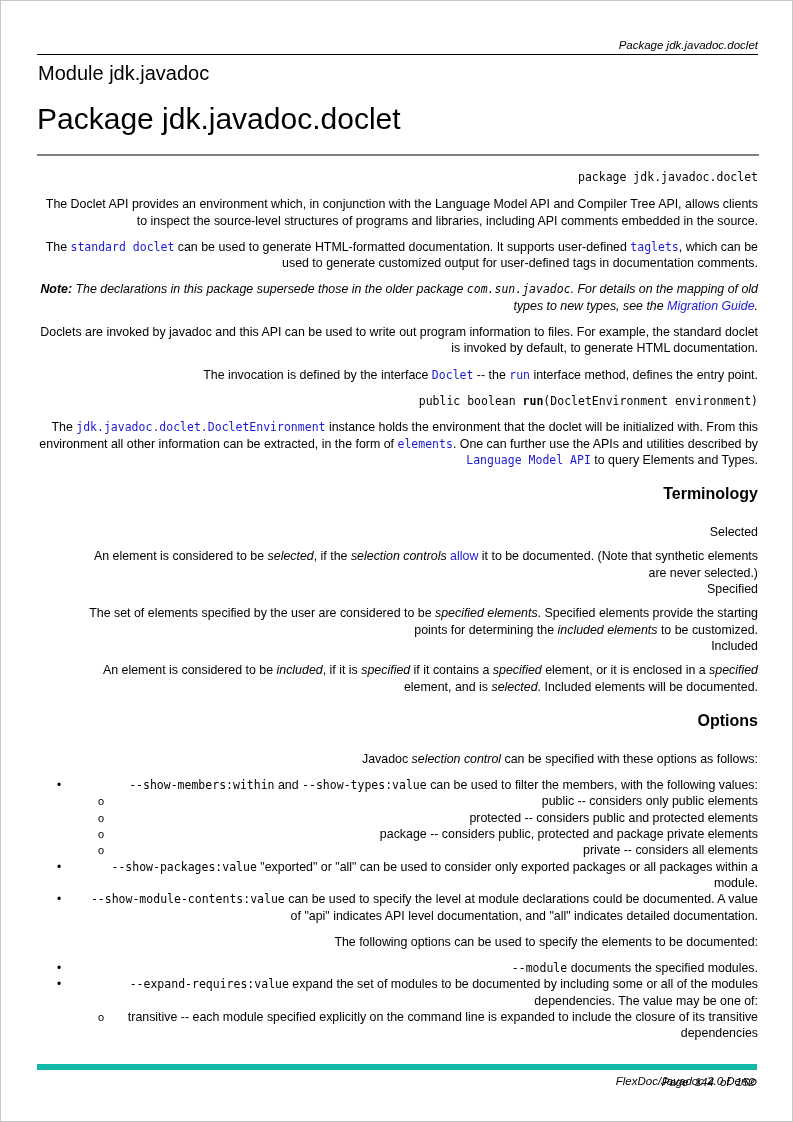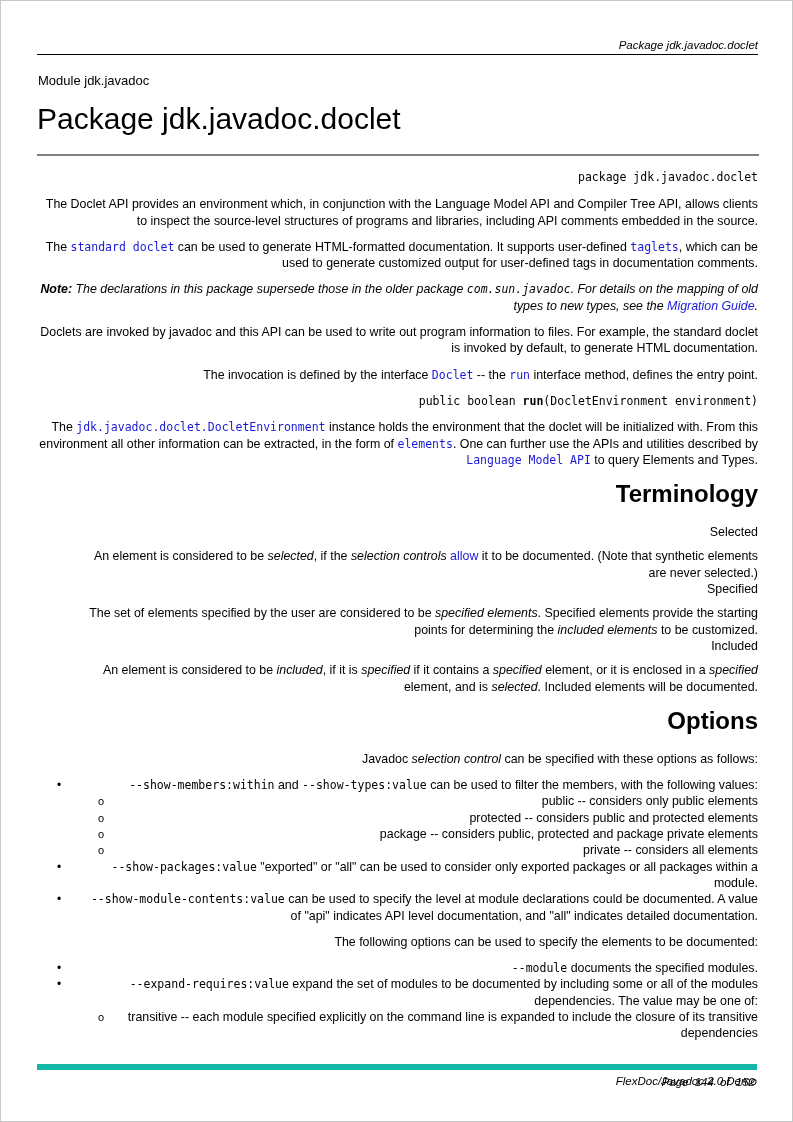--- a/index.html
+++ b/index.html
@@ -5,28 +5,28 @@
   html, body { margin: 0; padding: 0; background: #ffffff; }
   body { width: 793px; height: 1122px; position: relative; overflow: hidden;
          font-family: "Liberation Sans", "DejaVu Sans", sans-serif; color: #000; }
   .page { position: absolute; left: 0; top: 0; width: 791px; height: 1120px;
           border: 1px solid #c8c8c8; background: #fff; }
   .mono { font-family: "DejaVu Sans Mono", "Liberation Mono", monospace; font-size: 11.5px; }
   .link { color: #1a1ad6; }
   .abs { position: absolute; text-align: right; }
   .running-header { left: 36px; top: 37px; width: 721px; font-size: 11.5px; font-style: italic;
                     border-bottom: 1px solid #000; padding-bottom: 1px; line-height: 15px; }
-  .module-title { left: 37px; top: 68px; font-size: 13px; line-height: 24px; }
+  .module-title { left: 37px; top: 60px; font-size: 20px; line-height: 24px; }
   .page-title { left: 36px; top: 100px; font-size: 30px; line-height: 36px; }
   .title-rule { left: 36px; top: 153px; width: 722px; height: 2px; background: #808080; }
   .content { left: 37px; top: 168px; width: 720px; font-size: 12.4px; line-height: 16.3px; }
   .content p { margin: 0 0 10px 0; }
   .content .decl { margin: 0 0 11px 0; }
   .sig { margin: 0 0 11px 26px; }
-  h2 { font-size: 24px; margin: 14px 0 18px 0; font-weight: bold; line-height: 24px; }
+  h2 { font-size: 16px; margin: 14px 0 18px 0; font-weight: bold; line-height: 24px; }
   dl { margin: 0 0 10px 0; }
   dt { margin: 0; }
   dd { margin: 8px 0 0 40px; }
   ul.l1 { list-style: none; margin: 0 0 10px 0; padding: 0 0 0 40px; }
   ul.l1 > li { position: relative; }
   ul.l1 > li > .bullet { position: absolute; left: -21px; top: 0; font-size: 12px; }
   ul.l2 { list-style: none; margin: 0; padding: 0 0 0 40px; }
   ul.l2 > li { position: relative; }
   ul.l2 > li > .bullet { position: absolute; left: -20px; top: 0; font-size: 11px; }
   .running-footer { left: 36px; top: 1063px; width: 720px; border-top: 6px solid #14b8a6;

